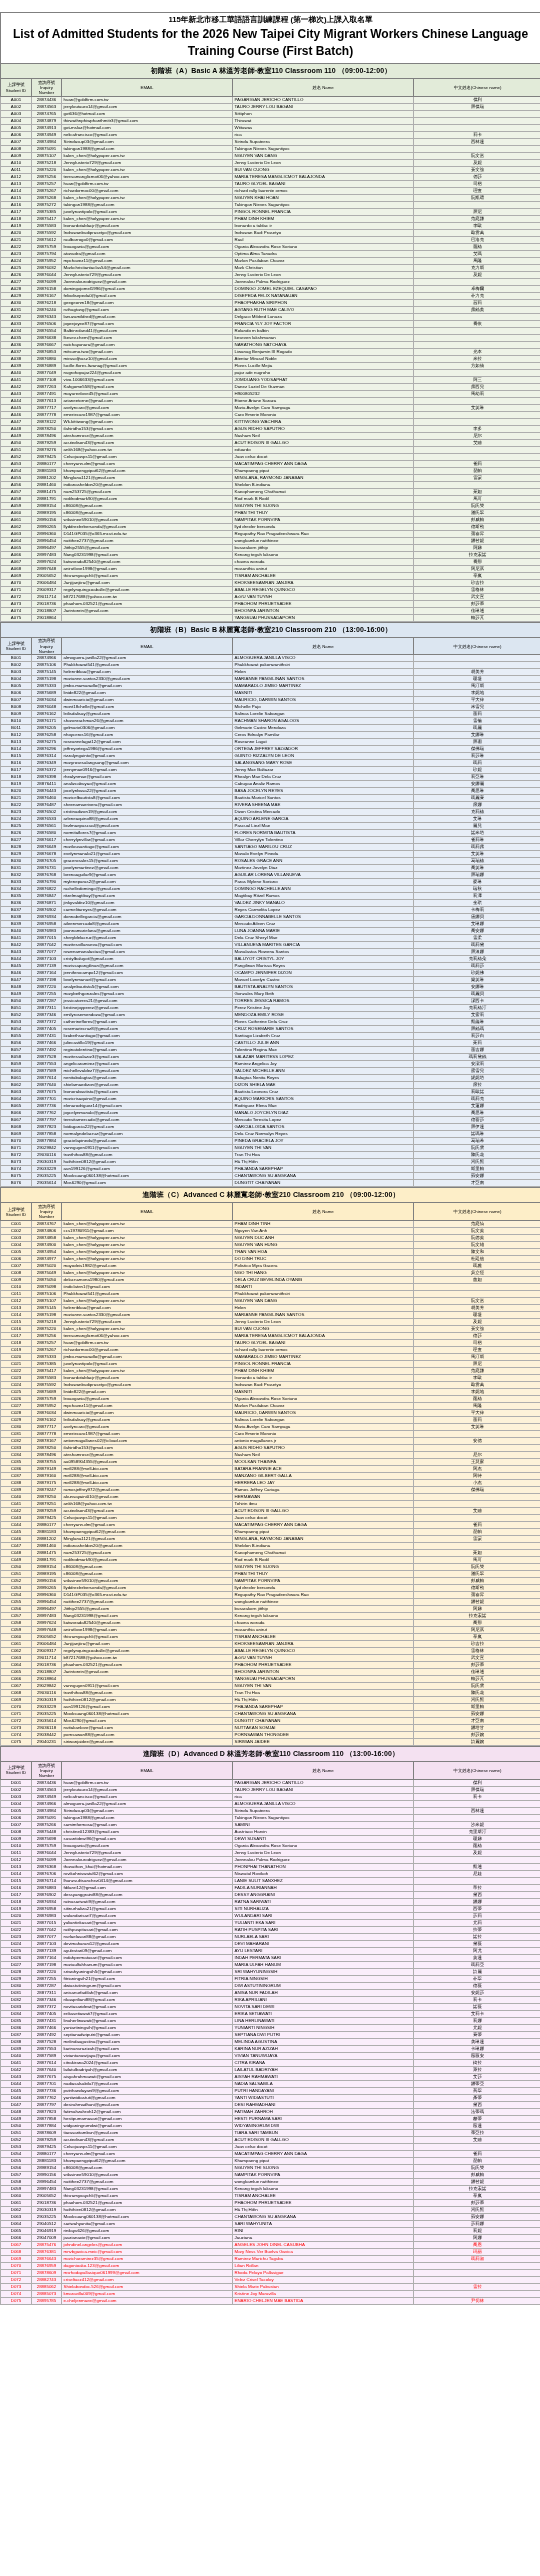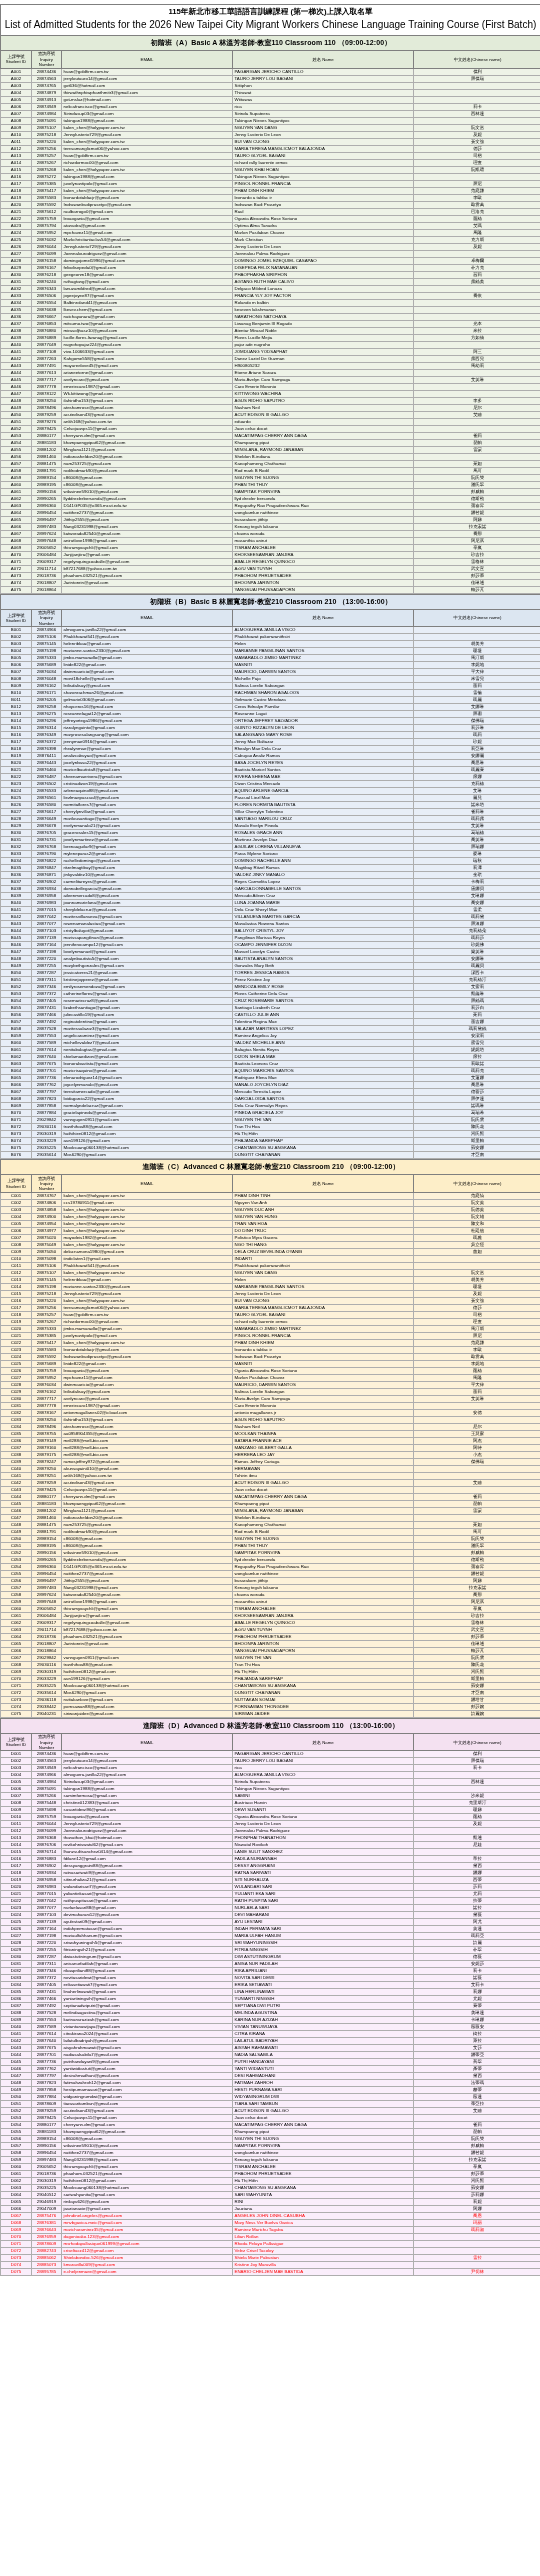--- a/index.html
+++ b/index.html
@@ -4,43 +4,43 @@
 <title>List of Admitted Students</title>
 <style>
   * { box-sizing: border-box; }
   html, body {
     margin: 0; padding: 0;
     background: #ffffff;
     font-family: "Liberation Sans", "DejaVu Sans", sans-serif;
   }
   #page {
     width: 541px;
-    margin: 4px auto;
+    margin: 12px auto;
     background: #ffffff;
     position: relative;
   }
   
   .title-block {
     width: 541px;
     border: 0.5px solid #7f7f7f;
     border-bottom: none;
     background: #ffffff;
     text-align: center;
     padding: 2.1px 0 1.5px 0;
   }
   .title-zh {
     font-size: 7.7px;
     font-weight: bold;
     color: #000000;
     line-height: 1.35;
     letter-spacing: 0px;
   }
   .title-en {
-    font-size: 10px;
-    font-weight: normal;
+    font-size: 12px;
+    font-weight: bold;
     color: #000000;
     line-height: 1.45;
     padding: 0.5px 2.1px 1px 2.1px;
     text-align: center;
   }
   
   table.roster {
     width: 541px;
     border-collapse: collapse;
     table-layout: fixed;

